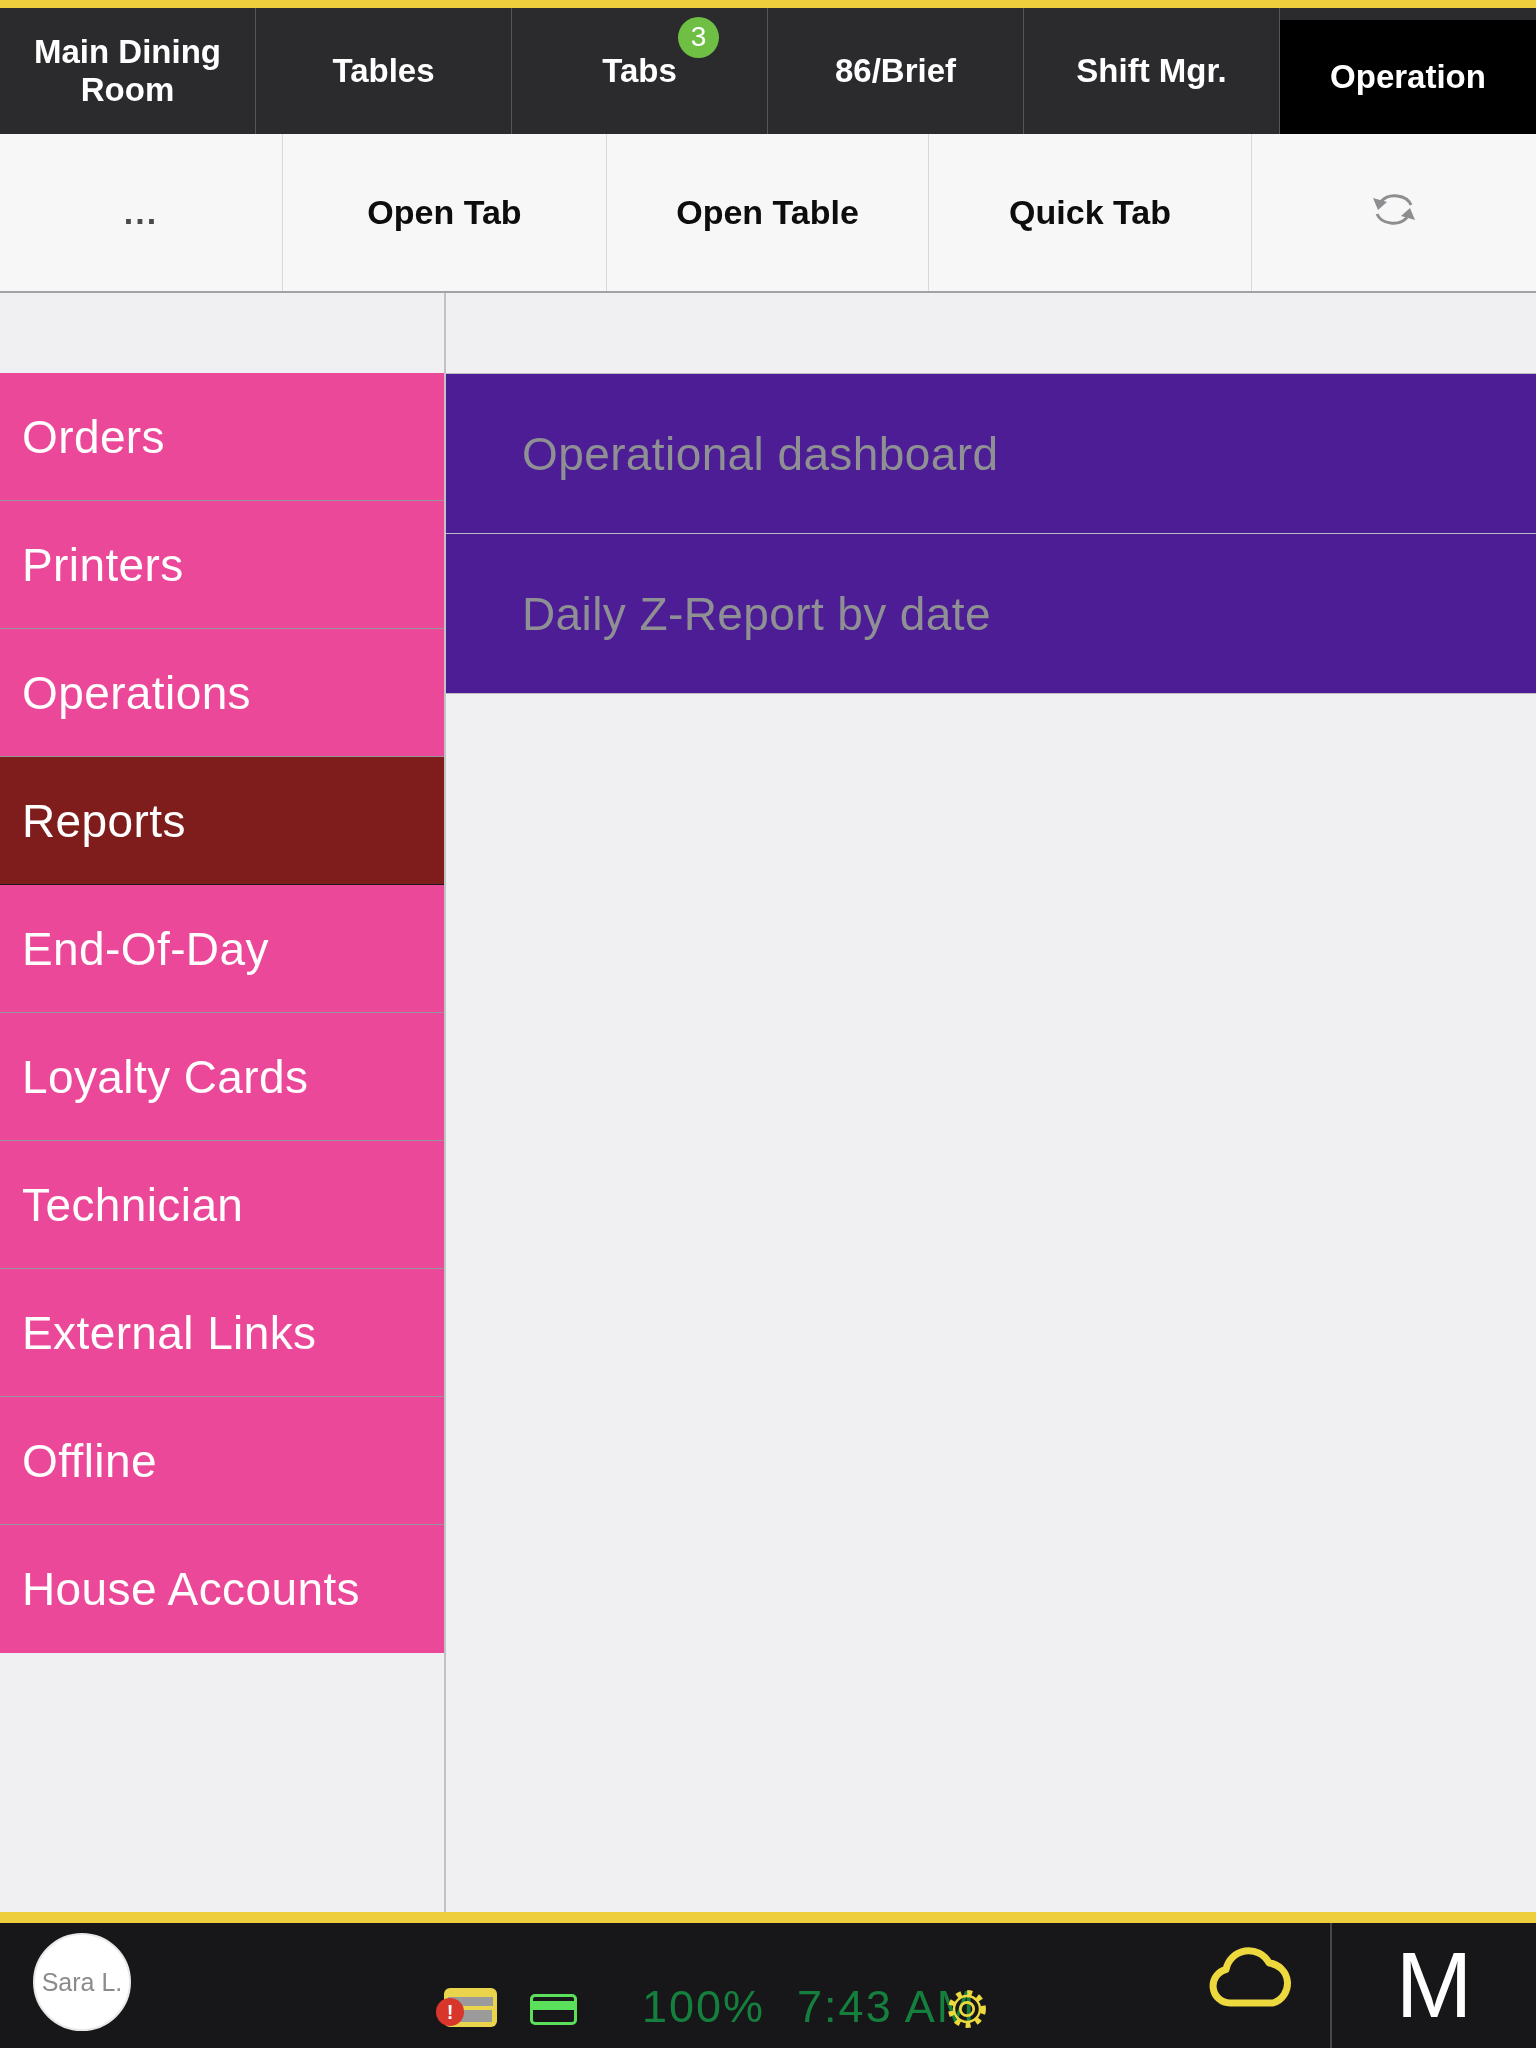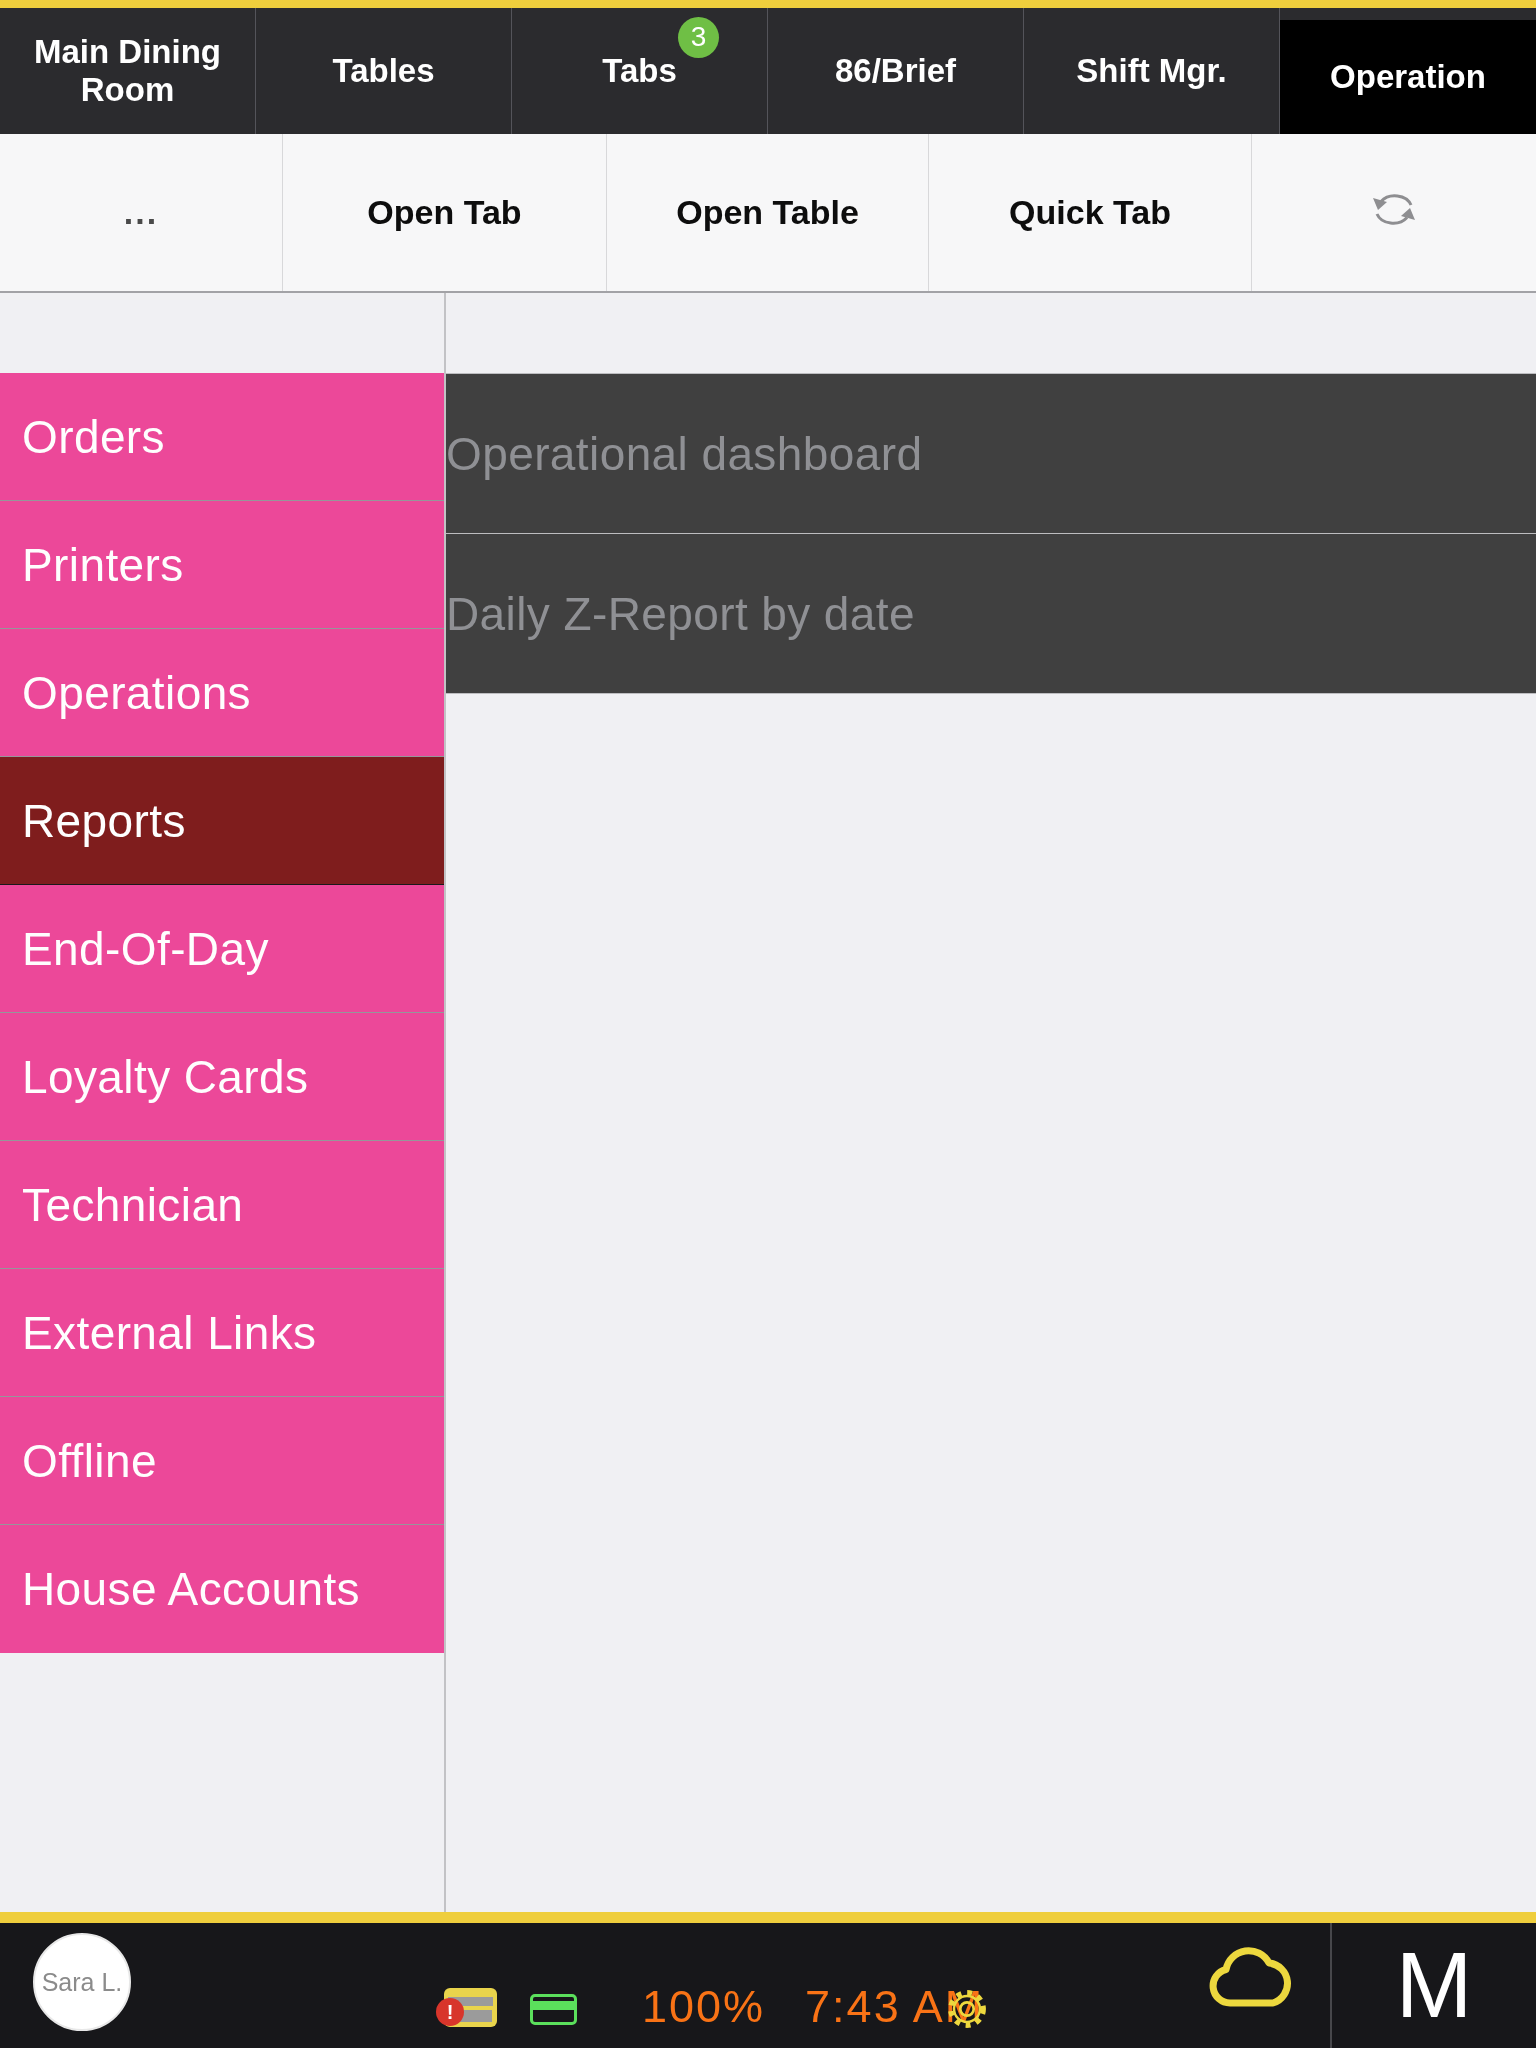--- a/index.html
+++ b/index.html
@@ -49,22 +49,22 @@
     display:flex; align-items:center; padding-left:22px;
   }
   .side-item:last-child { border-bottom:none; }
   .side-item.selected { background:#7f1d1d; border-bottom-color:#1A1A1A; }
 
   .vdivider { position:absolute; left:444px; top:293px; width:2px; height:1619px; background:#C2C2C5; }
 
   
   .rows { position:absolute; left:446px; top:373px; width:1090px; border-top:1px solid #BDBDC0; }
   .row {
-    height:160px; background:#404040; border-bottom:1px solid #BDBDC0;
-    display:flex; align-items:center; 
+    height:160px; background:#4c1d95; border-bottom:1px solid #BDBDC0;
+    display:flex; align-items:center; padding-left:76px;
     color:#8F9094; font-size:46px; font-weight:400; letter-spacing:0.4px;
   }
 
   
   .bottom-strip { position:absolute; left:0; top:1912px; width:100%; height:11px; background:#EFCE3D; }
   .bottombar { position:absolute; left:0; top:1923px; width:100%; height:125px; background:#17171A; }
   .avatar {
     position:absolute; left:33px; top:10px; width:98px; height:98px; border-radius:50%;
     background:#FFF; border:2px solid #E8E8E8; color:#8B8B8B; font-size:25px;
     display:flex; align-items:center; justify-content:center;
@@ -78,22 +78,22 @@
     display:flex; align-items:center; justify-content:center;
   }
   .card-ok { position:absolute; left:530px; top:71px; width:47px; height:31px; border:3px solid #5BE05C; border-radius:5px; }
   .card-ok .stripe { position:absolute; left:0; right:0; top:4px; height:9px; background:#5BE05C; }
 
   .site-name {
     position:absolute; left:0; top:14px; width:100%; text-align:center;
     color:#F2E13B; font-size:30px; font-weight:bold;
   }
   .stats {
-    position:absolute; left:642px; top:58px; display:flex; gap:40px;
-    color:#f97316; font-size:45px; font-weight:400; letter-spacing:2px;
+    position:absolute; left:642px; top:58px; display:flex; gap:32px;
+    color:#15803d; font-size:45px; font-weight:400; letter-spacing:2px;
   }
   .gear-wrap { position:absolute; left:944px; top:63px; width:46px; height:46px; }
   .cloud-wrap { position:absolute; left:1203px; top:22px; width:94px; height:64px; }
   .bb-divider { position:absolute; left:1330px; top:0; width:2px; height:125px; background:#47474B; }
   .mode {
     position:absolute; left:1332px; top:0; width:204px; height:125px;
     display:flex; align-items:center; justify-content:center;
     color:#FFF; font-size:92px; font-weight:400;
   }
 </style>

